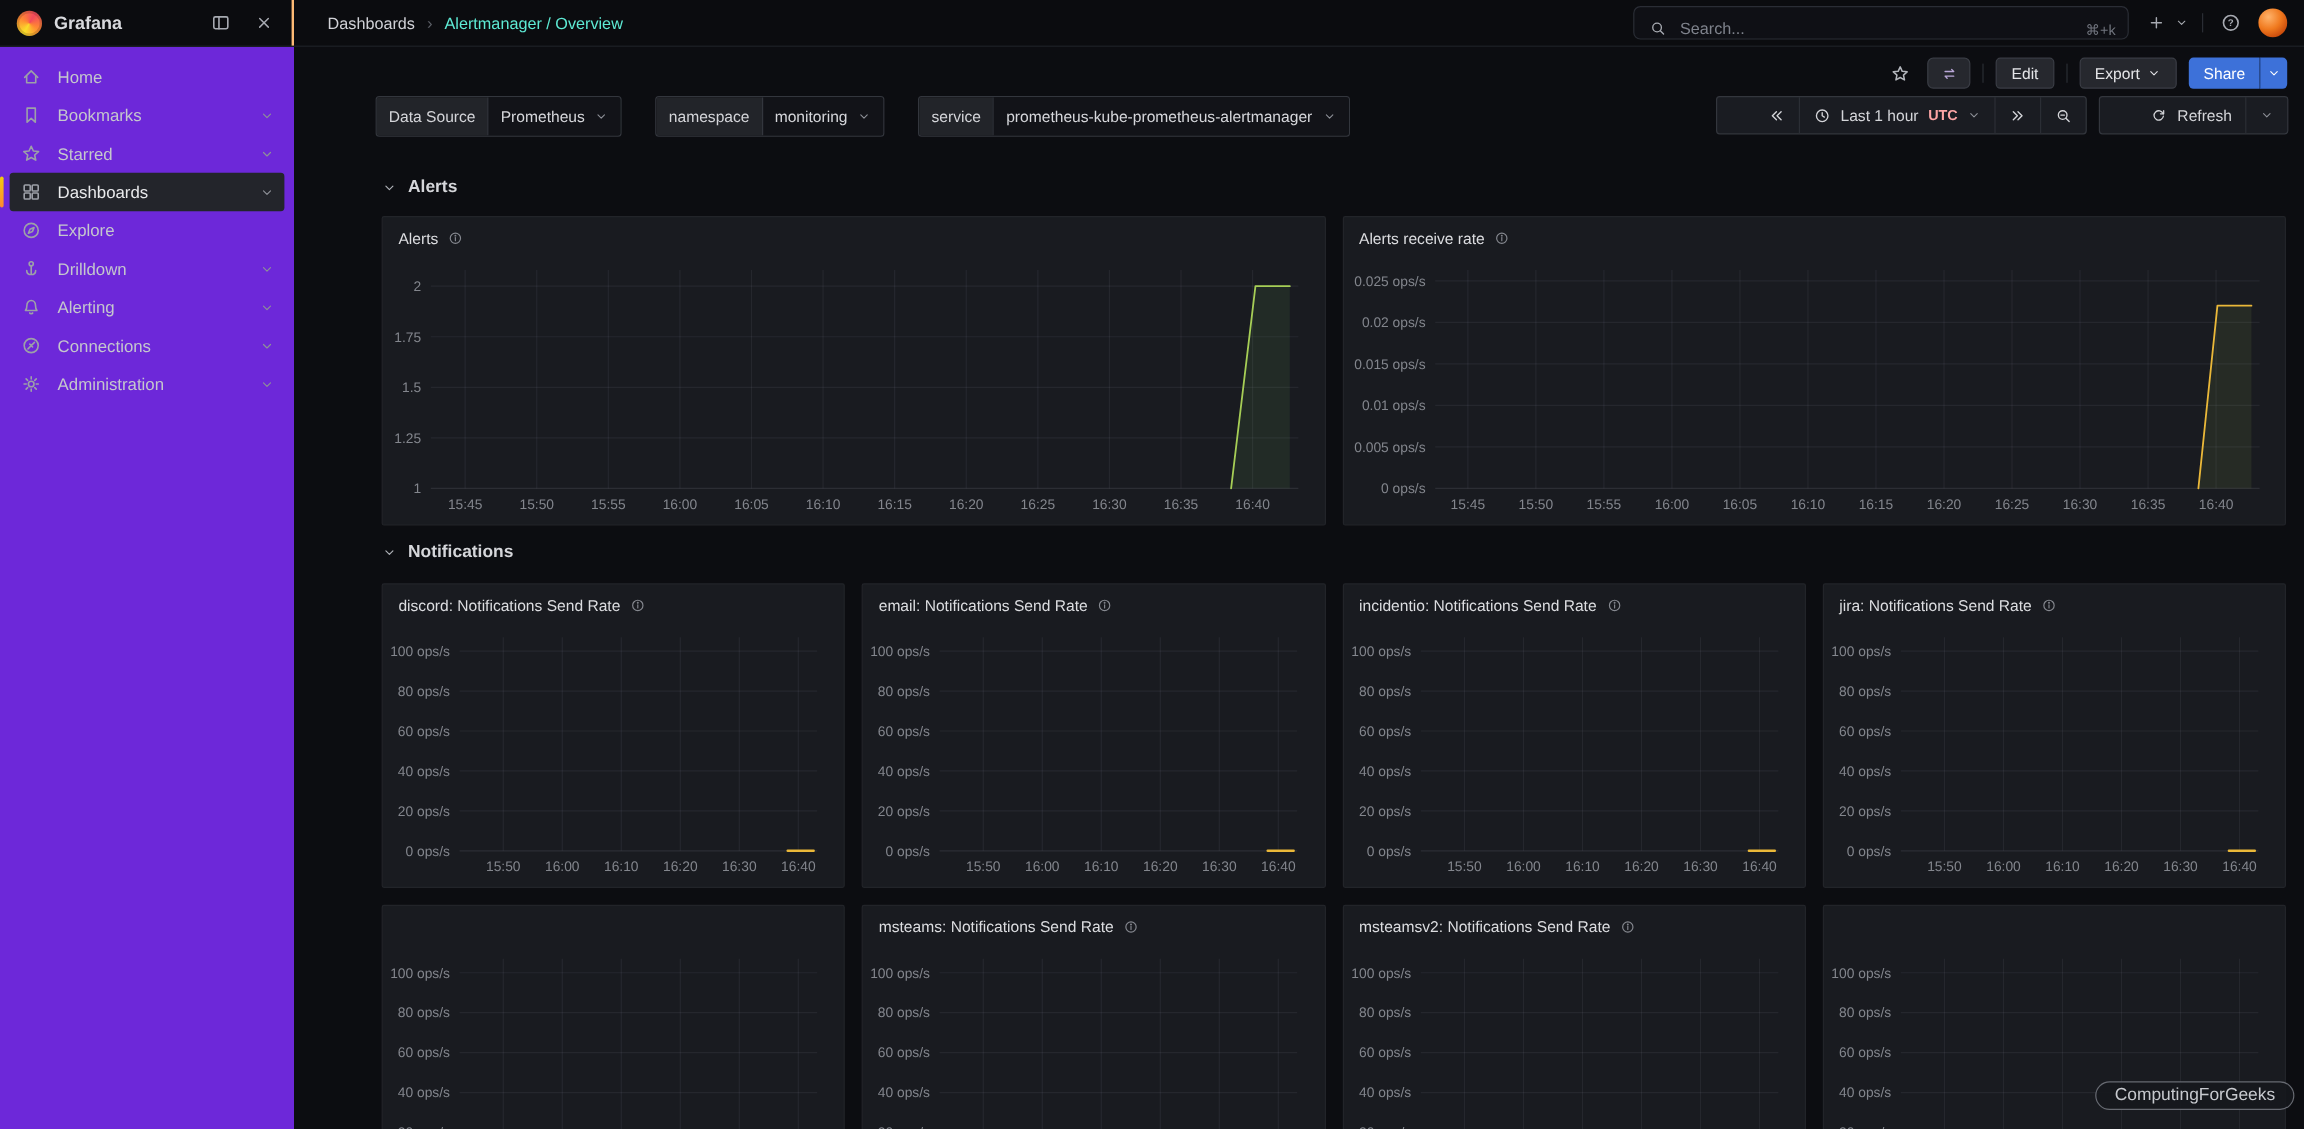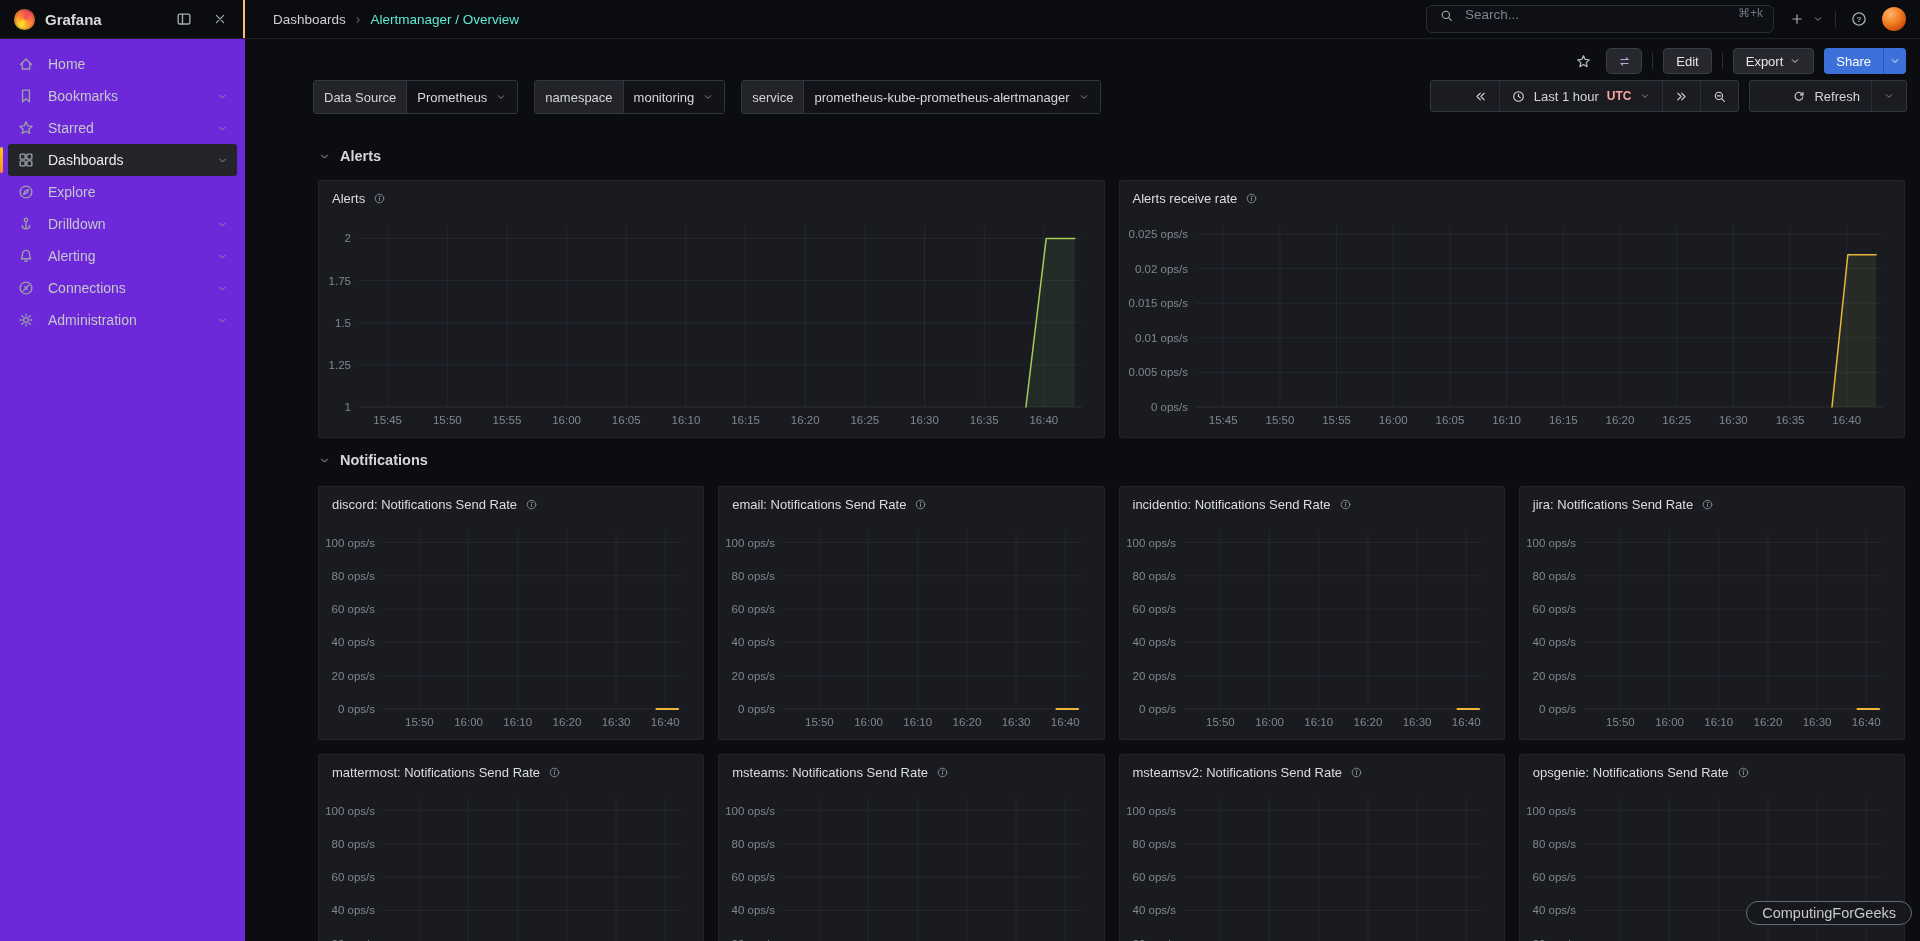--- a/index.html
+++ b/index.html
@@ -13,22 +13,22 @@
   .brand-logo{width:21px;height:21px;border-radius:50%;flex:0 0 auto;
       background:conic-gradient(from 210deg,#fade2a,#ff8833,#f2495c,#ff8833,#fade2a);
       box-shadow:inset 0 0 0 2px rgba(11,12,15,.15);}
   .brand-name{font-size:15px;font-weight:700;color:#d8d9dd;flex:1;}
   .iconbtn{display:flex;align-items:center;justify-content:center;width:26px;height:26px;color:#a7aab1;cursor:pointer;}
   .breadcrumb{margin-left:28px;display:flex;align-items:center;gap:10px;font-size:13.5px;}
   .crumb-root{color:#d0d1d6;font-weight:500;}
   .crumb-sep{color:#5c5f67;font-size:14px;}
   .crumb-current{color:#5eead4;}
   .topbar-right{margin-left:auto;display:flex;align-items:center;gap:10px;padding-right:14px;}
-  .searchbox{width:348px;height:28px;border:1px solid #2a2d35;border-radius:6px;background:#0f1015;
-             display:flex;align-items:flex-start;gap:8px;padding:0 10px;box-sizing:border-box;color:#7f838c;}
+  .searchbox{width:413px;height:28px;border:1px solid #2a2d35;border-radius:6px;background:#0f1015;
+             display:flex;align-items:flex-end;gap:8px;padding:0 10px;box-sizing:border-box;color:#7f838c;}
   .searchbox input{flex:1;background:transparent;border:none;outline:none;color:#c7c9ce;font-size:13.5px;
                    font-family:"Liberation Sans","DejaVu Sans",sans-serif;}
   .searchbox input::placeholder{color:#7f838c;}
   .search-shortcut{color:#70747d;font-size:12px;white-space:nowrap;}
   .plusgroup{display:flex;align-items:center;gap:1px;color:#c3c5cb;}
   .vdiv{width:1px;height:16px;background:#2a2d34;}
   .avatar{width:24px;height:24px;border-radius:50%;cursor:pointer;
           background:radial-gradient(circle at 35% 30%,#ffb36b 0%,#f07a1f 45%,#c6470a 80%,#8f3307 100%);}
   
   .toolbar{position:absolute;top:39px;right:14px;height:44px;display:flex;align-items:center;gap:10px;z-index:5;}
@@ -36,21 +36,21 @@
   .tool-pill{width:34px;height:24px;background:#26282e;border:1px solid #3a3d45;border-radius:5px;
              display:flex;align-items:center;justify-content:center;color:#b9a7d8;cursor:pointer;}
   .btn{height:26px;padding:0 12px;display:inline-flex;align-items:center;gap:6px;background:#26282e;
        border:1px solid #3a3d45;border-radius:4px;font-size:13px;font-weight:500;color:#e4e5e8;cursor:pointer;box-sizing:border-box;}
   .sharegroup{display:flex;}
   .btn-share{height:26px;padding:0 12px;display:inline-flex;align-items:center;background:#3d71d9;border:none;
              border-radius:4px 0 0 4px;font-size:13px;font-weight:500;color:#fff;cursor:pointer;text-align:right;}
   .btn-share-caret{height:26px;width:22px;display:flex;align-items:center;justify-content:center;background:#3d71d9;
                    border-left:1px solid #2c59b5;border-radius:0 4px 4px 0;color:#fff;cursor:pointer;}
   
-  .varsrow{position:absolute;left:313px;top:80px;display:flex;gap:16px;align-items:center;z-index:4;}
+  .varsrow{position:absolute;left:313px;top:80px;display:flex;gap:28px;align-items:center;z-index:4;}
   .vargroup{display:flex;height:32px;border:1px solid #33363d;border-radius:3px;overflow:hidden;font-size:13px;cursor:pointer;}
   .varlabel{background:#222429;display:flex;align-items:center;padding:0 10px;color:#d4d5d9;font-weight:500;}
   .varvalue{background:#121318;display:flex;align-items:center;gap:8px;padding:0 10px;color:#d6d7db;
             border-left:1px solid #33363d;}
   .varvalue .chev{color:#8d9097;display:flex;}
   .timebar{position:absolute;top:80px;right:13px;display:flex;gap:10px;align-items:center;z-index:4;}
   .tgroup{display:flex;height:32px;border:1px solid #33363d;border-radius:3px;background:#1a1c22;align-items:stretch;box-sizing:border-box;padding-left:31px;}
   .tseg{display:flex;align-items:center;gap:8px;padding:0 11px;border-left:1px solid #2b2e35;color:#d4d5d9;
         font-size:13px;font-weight:500;cursor:pointer;}
   .tseg:first-child{border-left:none;}
@@ -659,30 +659,20 @@
             <line x1="58" x2="356" y1="54.9158878504673" y2="54.9158878504673" stroke="rgba(204,204,220,0.07)"></line>
             <text x="50" y="58.9158878504673" text-anchor="end">80 ops/s</text>
             <line x1="58" x2="356" y1="21.64485981308411" y2="21.64485981308411" stroke="rgba(204,204,220,0.07)"></line>
             <text x="50" y="25.64485981308411" text-anchor="end">100 ops/s</text>
             <polyline points="331.4125412541254,188 353.049504950495,188" fill="none" stroke="#EAB839" stroke-width="2" stroke-linejoin="round" stroke-linecap="round"></polyline>
           </svg></div>
       </div>
     </div>
   <div class="panel-row" id="row-n2">
       <div class="panel">
-        <div class="panel-head">
-          <span class="panel-title">mattermost: Notifications Send Rate</span>
-          <span class="panel-info">
-            <svg width="13" height="13" viewBox="0 0 20 20" fill="none" stroke="currentColor" stroke-width="1.5" stroke-linecap="round" stroke-linejoin="round">
-              <circle cx="10" cy="10" r="6.6"></circle>
-              <path d="M10 9.2v4"></path>
-              <circle cx="10" cy="6.7" r=".5" fill="currentColor"></circle>
-            </svg>
-          </span>
-        </div>
         <div class="chart"><svg width="368" height="214">
             <line x1="94.38943894389439" x2="94.38943894389439" y1="10" y2="188" stroke="rgba(204,204,220,0.07)"></line>
             <text x="94.38943894389439" y="205" text-anchor="middle">15:50</text>
             <line x1="143.56435643564356" x2="143.56435643564356" y1="10" y2="188" stroke="rgba(204,204,220,0.07)"></line>
             <text x="143.56435643564356" y="205" text-anchor="middle">16:00</text>
             <line x1="192.73927392739273" x2="192.73927392739273" y1="10" y2="188" stroke="rgba(204,204,220,0.07)"></line>
             <text x="192.73927392739273" y="205" text-anchor="middle">16:10</text>
             <line x1="241.9141914191419" x2="241.9141914191419" y1="10" y2="188" stroke="rgba(204,204,220,0.07)"></line>
             <text x="241.9141914191419" y="205" text-anchor="middle">16:20</text>
             <line x1="291.08910891089107" x2="291.08910891089107" y1="10" y2="188" stroke="rgba(204,204,220,0.07)"></line>
@@ -776,30 +766,20 @@
             <line x1="58" x2="356" y1="88.18691588785047" y2="88.18691588785047" stroke="rgba(204,204,220,0.07)"></line>
             <text x="50" y="92.18691588785047" text-anchor="end">60 ops/s</text>
             <line x1="58" x2="356" y1="54.9158878504673" y2="54.9158878504673" stroke="rgba(204,204,220,0.07)"></line>
             <text x="50" y="58.9158878504673" text-anchor="end">80 ops/s</text>
             <line x1="58" x2="356" y1="21.64485981308411" y2="21.64485981308411" stroke="rgba(204,204,220,0.07)"></line>
             <text x="50" y="25.64485981308411" text-anchor="end">100 ops/s</text>
             <polyline points="331.4125412541254,188 353.049504950495,188" fill="none" stroke="#EAB839" stroke-width="2" stroke-linejoin="round" stroke-linecap="round"></polyline>
           </svg></div>
       </div>
       <div class="panel">
-        <div class="panel-head">
-          <span class="panel-title">opsgenie: Notifications Send Rate</span>
-          <span class="panel-info">
-            <svg width="13" height="13" viewBox="0 0 20 20" fill="none" stroke="currentColor" stroke-width="1.5" stroke-linecap="round" stroke-linejoin="round">
-              <circle cx="10" cy="10" r="6.6"></circle>
-              <path d="M10 9.2v4"></path>
-              <circle cx="10" cy="6.7" r=".5" fill="currentColor"></circle>
-            </svg>
-          </span>
-        </div>
         <div class="chart"><svg width="368" height="214">
             <line x1="94.38943894389439" x2="94.38943894389439" y1="10" y2="188" stroke="rgba(204,204,220,0.07)"></line>
             <text x="94.38943894389439" y="205" text-anchor="middle">15:50</text>
             <line x1="143.56435643564356" x2="143.56435643564356" y1="10" y2="188" stroke="rgba(204,204,220,0.07)"></line>
             <text x="143.56435643564356" y="205" text-anchor="middle">16:00</text>
             <line x1="192.73927392739273" x2="192.73927392739273" y1="10" y2="188" stroke="rgba(204,204,220,0.07)"></line>
             <text x="192.73927392739273" y="205" text-anchor="middle">16:10</text>
             <line x1="241.9141914191419" x2="241.9141914191419" y1="10" y2="188" stroke="rgba(204,204,220,0.07)"></line>
             <text x="241.9141914191419" y="205" text-anchor="middle">16:20</text>
             <line x1="291.08910891089107" x2="291.08910891089107" y1="10" y2="188" stroke="rgba(204,204,220,0.07)"></line>

